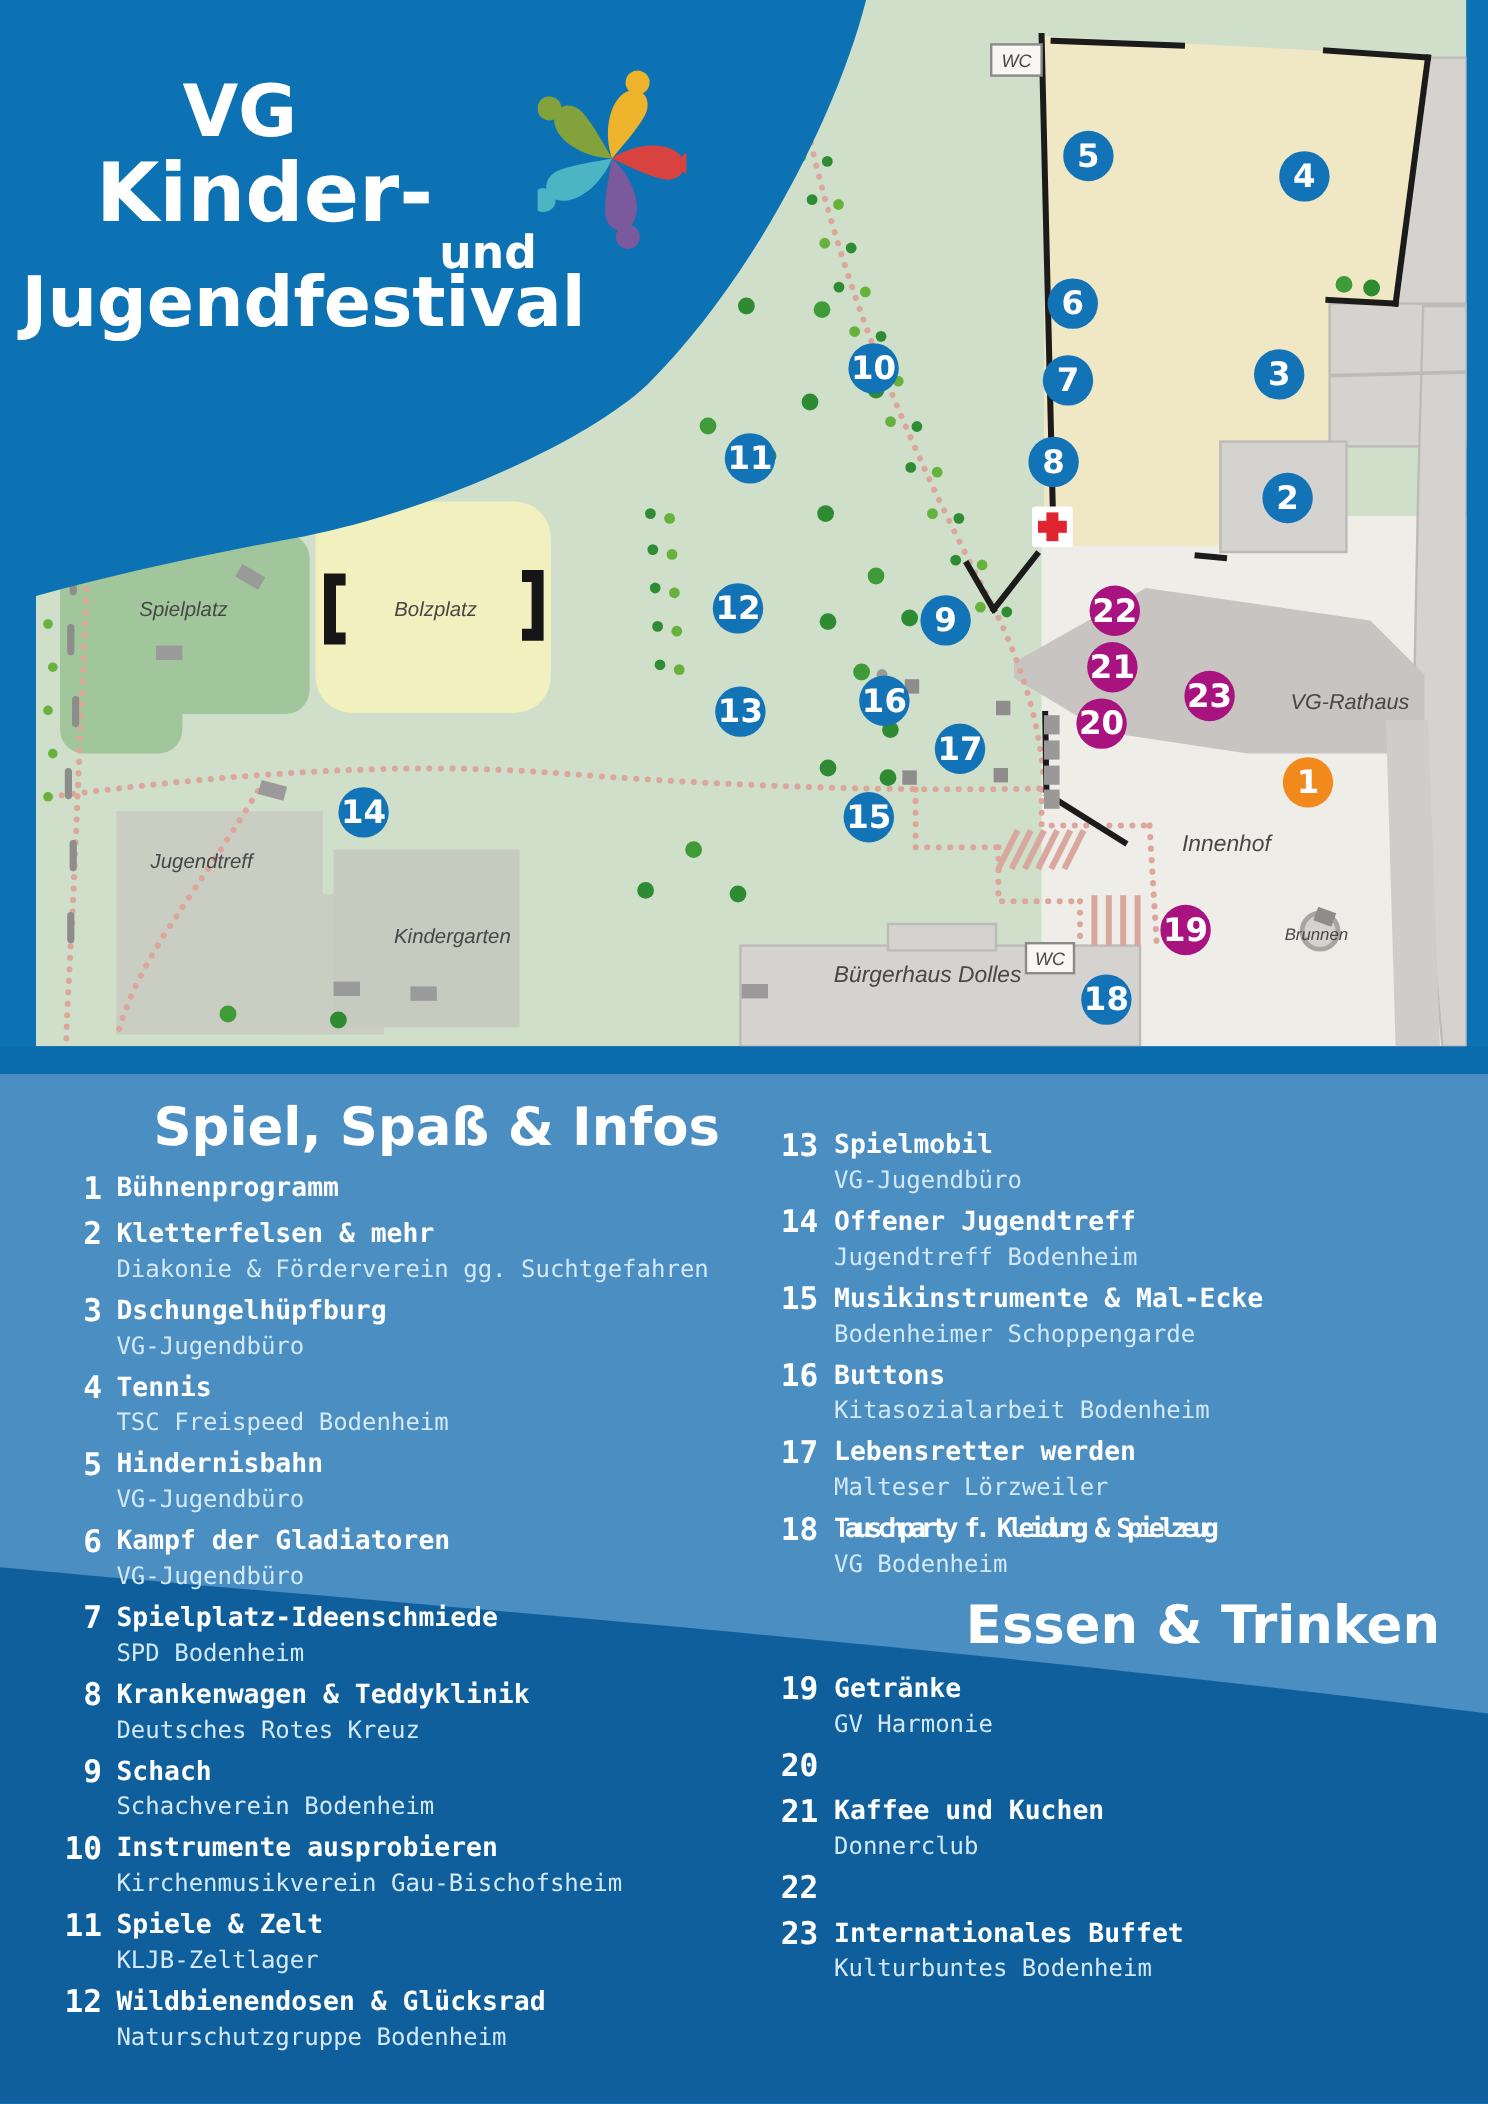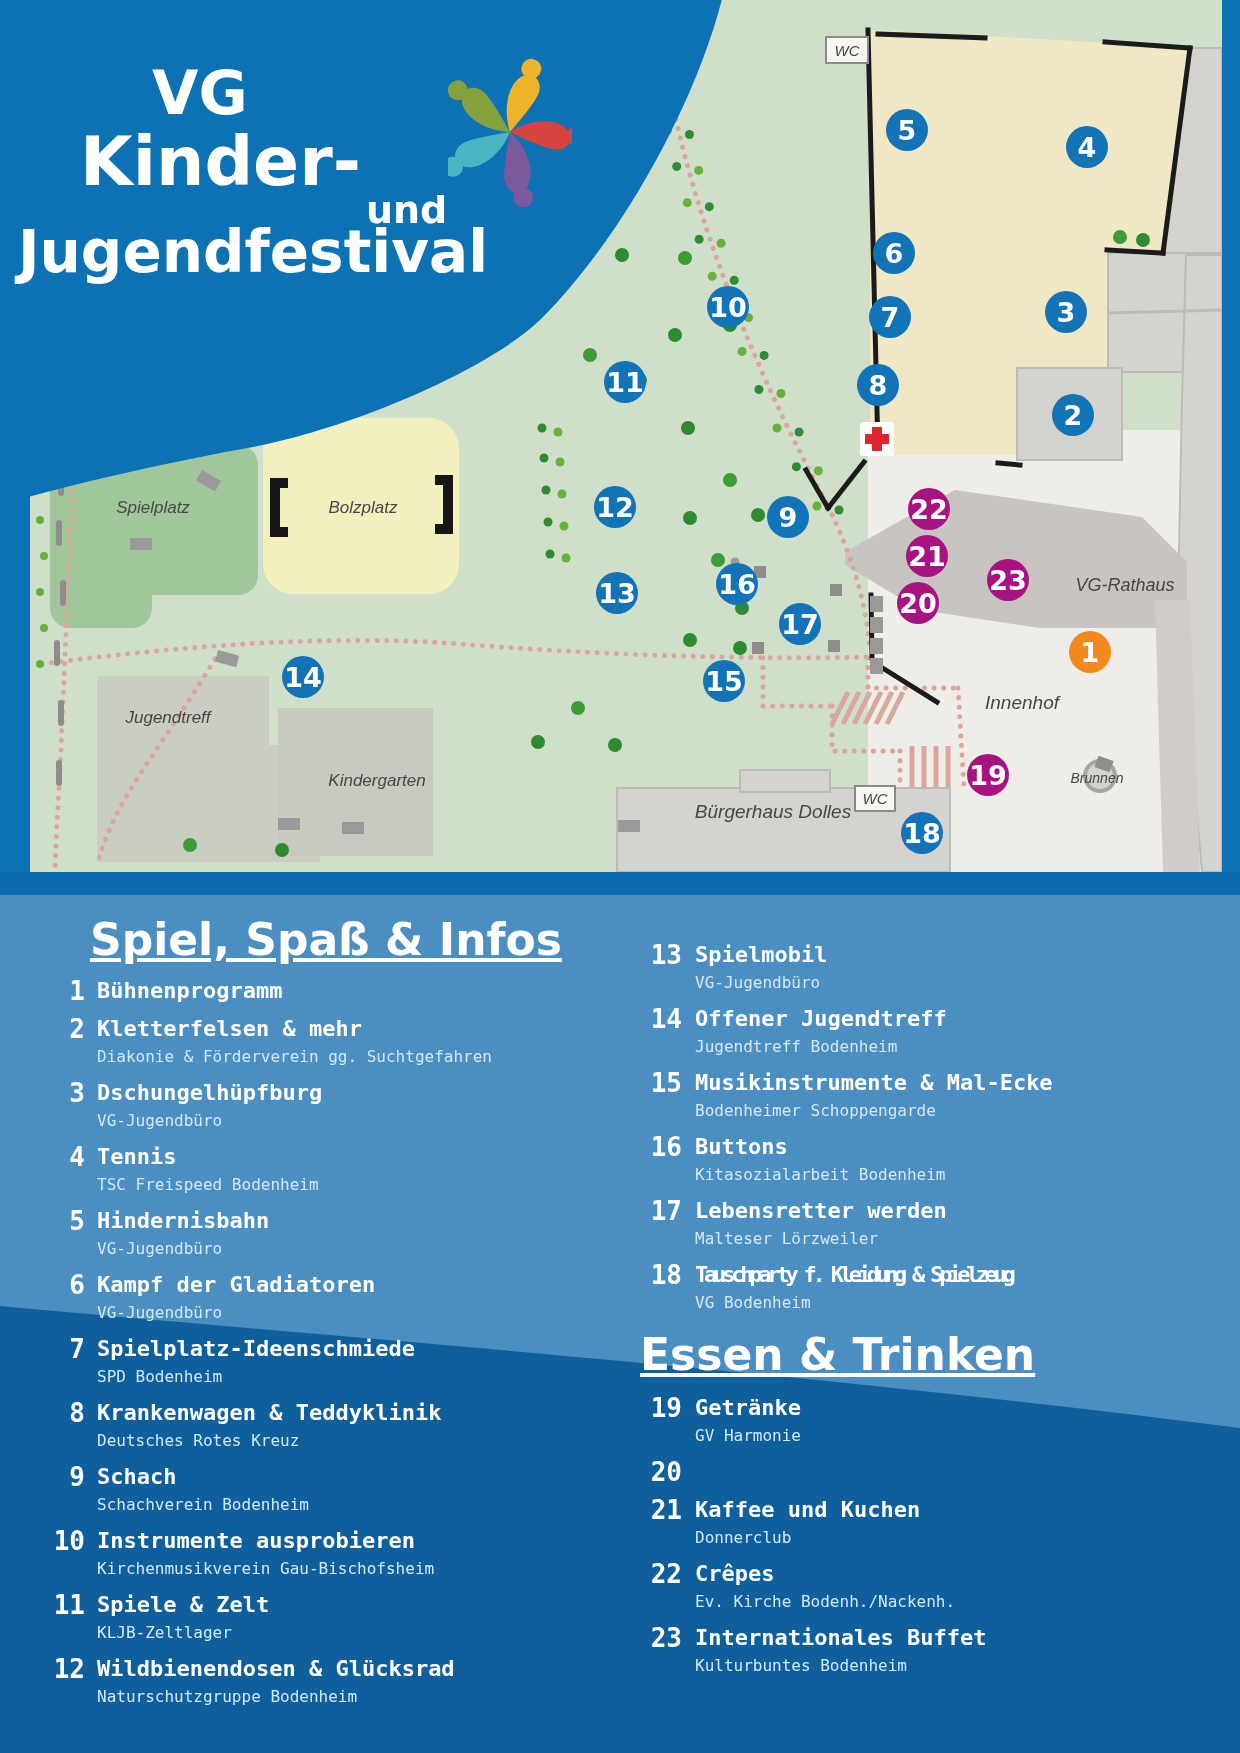--- a/index.html
+++ b/index.html
@@ -26,33 +26,33 @@
         letter-spacing:6px;font-weight:400;white-space:nowrap;}
   .logo{position:absolute;left:448px;top:48px;z-index:6;}
   
   .band{position:absolute;left:0;top:872px;width:1240px;height:23px;background:#0a6cad;}
   .legend{position:absolute;left:0;top:895px;width:1240px;height:858px;}
   .legend-bg{position:absolute;left:0;top:0;}
   .col{position:absolute;color:#fff;}
   .lcol{left:40px;top:19px;width:560px;}
   .rcol{left:640px;top:45px;width:560px;}
   .sec-head{font-family:"DejaVu Sans","Liberation Sans",sans-serif;font-weight:800;
-        font-size:44px;line-height:52px;text-align:left;white-space:nowrap;text-decoration:underline;}
+        font-size:44px;line-height:52px;text-align:right;white-space:nowrap;}
   .lcol .sec-head{margin-left:50px;margin-bottom:10px;}
   .rcol .sec-head{margin-top:13px;margin-bottom:12px;}
   .entry{display:flex;margin-bottom:8px;min-height:30px;}
   .entry .num{flex:0 0 45px;text-align:right;padding-right:12px;
         font-family:"DejaVu Sans Mono","Liberation Mono",monospace;font-weight:700;
         font-size:26px;line-height:30px;}
   .rcol .entry .num{flex-basis:42px;padding-right:13px;}
   .entry .etitle{font-family:"DejaVu Sans Mono","Liberation Mono",monospace;font-weight:700;
         font-size:22px;line-height:30px;white-space:nowrap;}
   .entry .etitle.tight{letter-spacing:-4.2px;}
   .entry .esub{font-family:"DejaVu Sans Mono","Liberation Mono",monospace;font-weight:400;
-        font-size:16px;line-height:26px;color:#d4e9f7;white-space:nowrap;}
+        font-size:20px;line-height:26px;color:#d4e9f7;white-space:nowrap;}
   .maplabel{font-style:italic;fill:#474747;font-family:"Liberation Sans",sans-serif;}
 </style>
 </head>
 <body>
 
 <div class="page">
 
   <div class="map">
     <svg id="mapsvg" width="1192" height="872" viewBox="0 0 1192 872">
 
@@ -457,24 +457,20 @@
         </div>
         <div class="entry">
           <div class="num">21</div>
           <div>
             <div class="etitle">Kaffee und Kuchen</div>
             <div class="esub">Donnerclub</div>
           </div>
         </div>
         <div class="entry">
           <div class="num">22</div>
-          <div>
-            <div class="etitle">Crêpes</div>
-            <div class="esub">Ev. Kirche Bodenh./Nackenh.</div>
-          </div>
         </div>
         <div class="entry">
           <div class="num">23</div>
           <div>
             <div class="etitle">Internationales Buffet</div>
             <div class="esub">Kulturbuntes Bodenheim</div>
           </div>
         </div>
       </div>
   </div>

